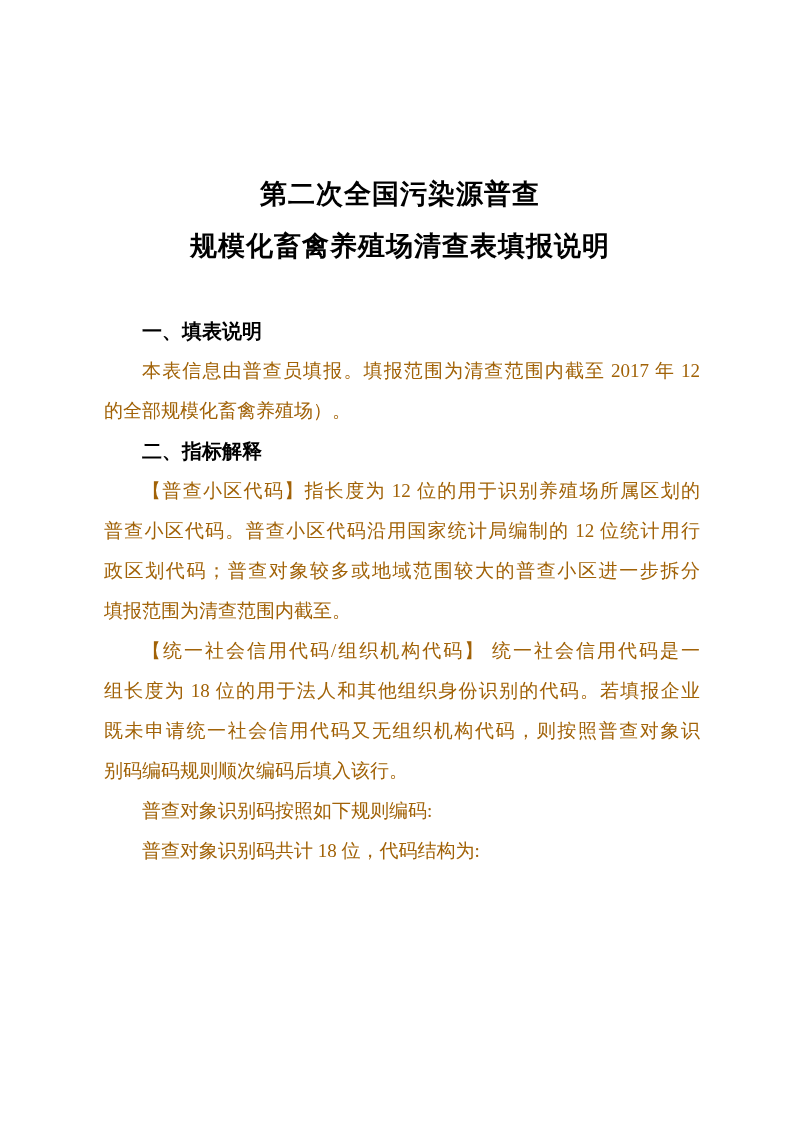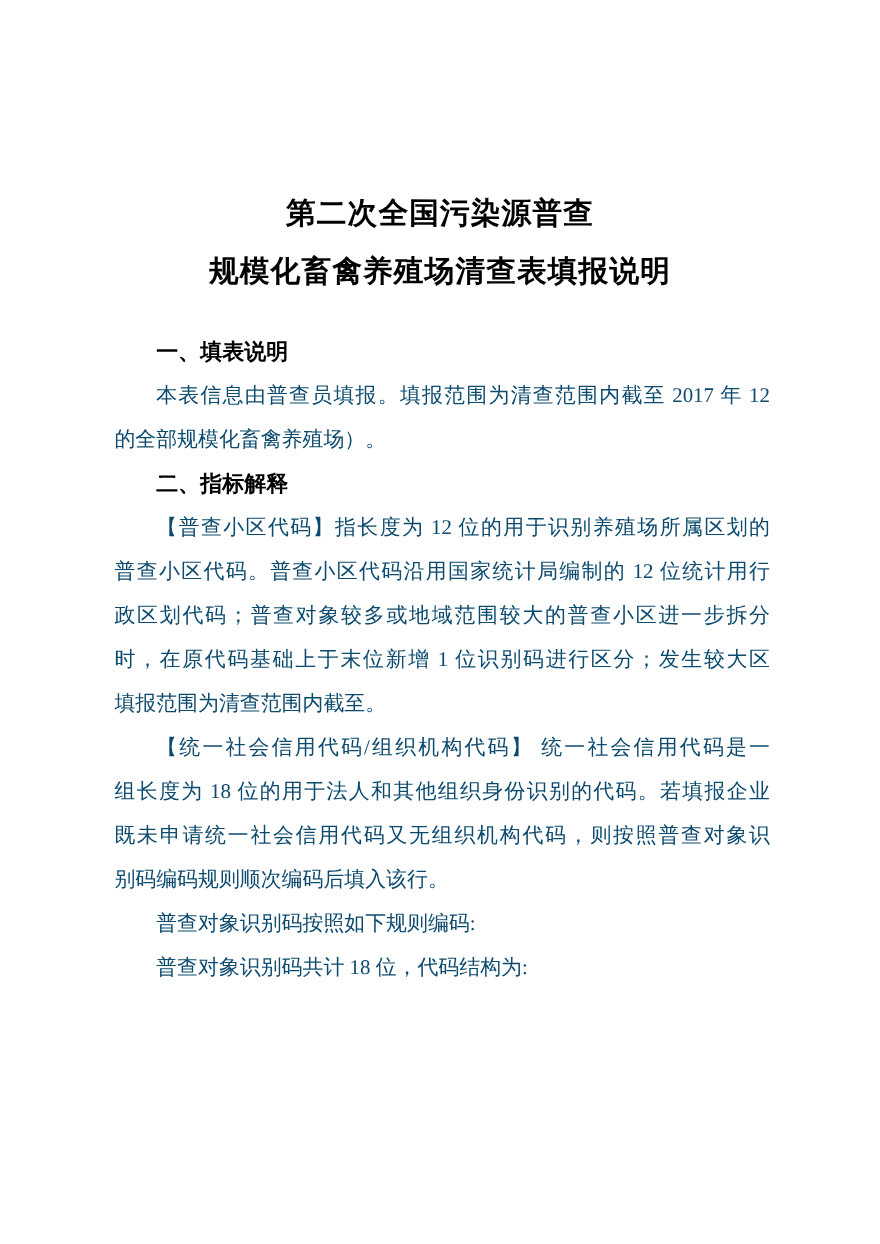--- a/index.html
+++ b/index.html
@@ -27,29 +27,29 @@
     font-size: 27px;
     color: #000000;
   }
   .title-line {
     height: 52px;
     line-height: 52px;
     letter-spacing: 1px;
   }
   .content {
     position: absolute;
-    top: 300px;
+    top: 311px;
     left: 104px;
     width: 596px;
   }
   .line {
     height: 40px;
     line-height: 40px;
     font-size: 19px;
-    color: #0c4a6e;
+    color: #a16207;
   }
   .heading {
     font-family: "Liberation Sans", sans-serif;
     font-weight: 700;
     font-size: 20px;
     color: #000000;
     text-indent: 38px;
   }
   .indent {
     text-indent: 38px;
@@ -96,21 +96,20 @@
     <div class="line heading">一、填表说明</div>
 
     <div class="line j indent">本表信息由普查员填报。填报范围为清查范围内截至 2017 年 12</div>
     <div class="line">的全部规模化畜禽养殖场）。</div>
 
     <div class="line heading">二、指标解释</div>
 
     <div class="line j indent">【普查小区代码】指长度为 12 位的用于识别养殖场所属区划的</div>
     <div class="line j">普查小区代码。普查小区代码沿用国家统计局编制的 12 位统计用行</div>
     <div class="line j">政区划代码；普查对象较多或地域范围较大的普查小区进一步拆分</div>
-    <div class="line j">时，在原代码基础上于末位新增 1 位识别码进行区分；发生较大区</div>
     <div class="line">填报范围为清查范围内截至。</div>
 
     <div class="line j indent">【统一社会信用代码/组织机构代码】 统一社会信用代码是一</div>
     <div class="line j">组长度为 18 位的用于法人和其他组织身份识别的代码。若填报企业</div>
     <div class="line j">既未申请统一社会信用代码又无组织机构代码，则按照普查对象识</div>
     <div class="line">别码编码规则顺次编码后填入该行。</div>
 
     <div class="line indent">普查对象识别码按照如下规则编码:</div>
     <div class="line indent">普查对象识别码共计 18 位，代码结构为:</div>
   </div>

